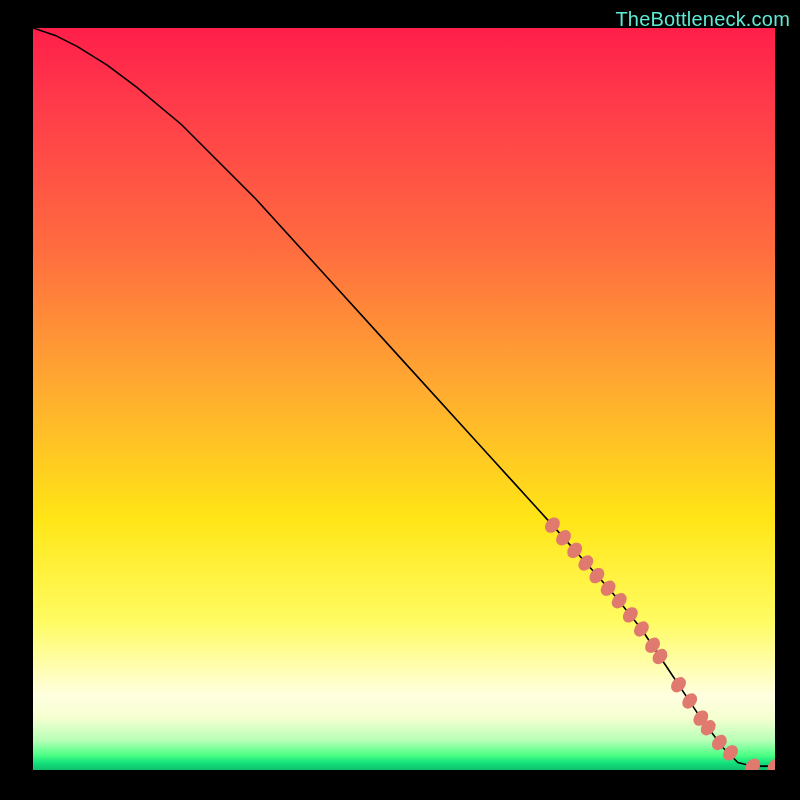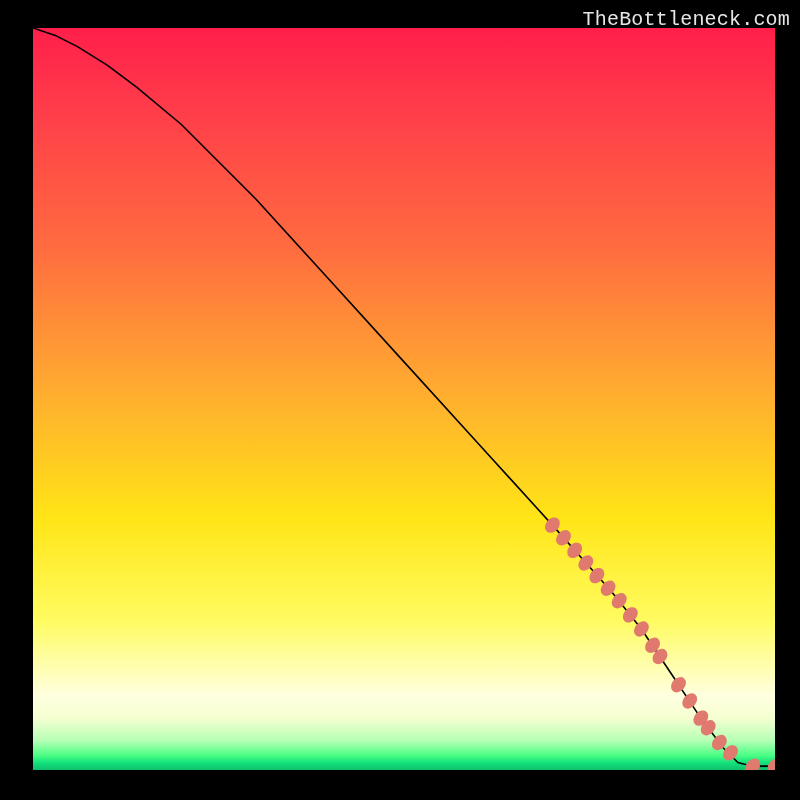--- a/index.html
+++ b/index.html
@@ -16,23 +16,22 @@
     width: 800px;
     height: 800px;
     background: #000;
   }
   .attribution {
     position: absolute;
     top: 8px;
     right: 10px;
     font-size: 20px;
     font-weight: 500;
-    color: #e5e5e5;
+    color: #5eead4;
     letter-spacing: 0.2px;
-    font-family: Liberation Mono, monospace;
   }
   .plot {
     position: absolute;
     left: 33px;
     top: 28px;
     width: 742px;
     height: 742px;
     overflow: hidden;
   }
   

